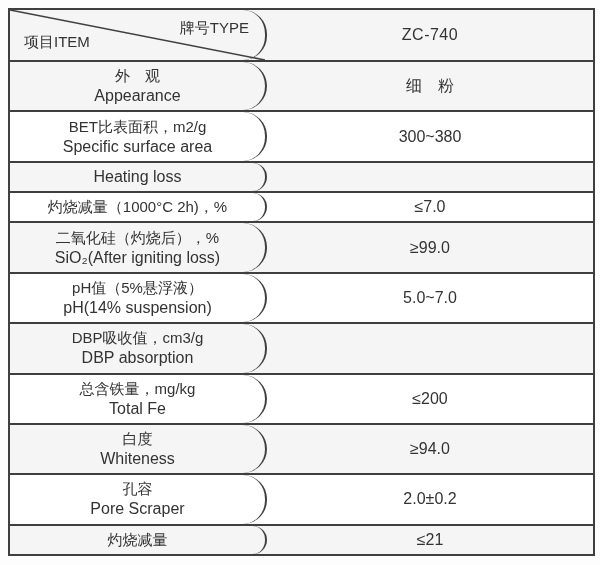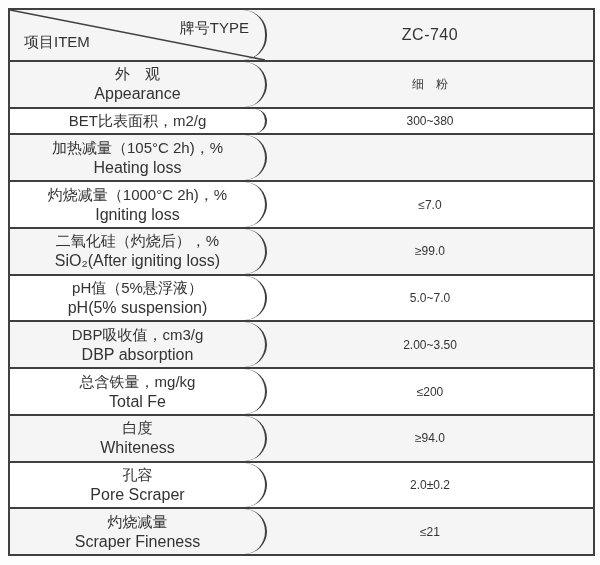--- a/index.html
+++ b/index.html
@@ -57,21 +57,21 @@
     font-size:15px;
   }
   .item-label {
     position:absolute;
     bottom:8px; left:14px;
     font-size:15px;
   }
   .grade { font-size:16px; letter-spacing:0.5px; }
   .cn { font-size:15px; line-height:20px; }
   .en { font-size:16px; line-height:20px; }
-  .val { font-size:12px; }
+  .val { font-size:16px; }
 </style>
 </head>
 <body>
 
 <div class="page">
   <div class="tbl" id="tbl">
     <div class="row header-row">
       <div class="cell left diag-cell">
         <svg viewBox="0 0 257 52" preserveAspectRatio="none">
           <line x1="0" y1="0" x2="257" y2="52" stroke="#3f3f3f" stroke-width="1.6"></line>
@@ -86,61 +86,59 @@
     <div class="cell left">
       <div class="cn">外　观</div>
       <div class="en">Appearance</div>
     </div>
     <div class="cell right val">细　粉</div>
   </div>
 
   <div class="row data-row">
     <div class="cell left">
       <div class="cn">BET比表面积，m2/g</div>
+      <div class="en">Specific surface area</div>
     </div>
     <div class="cell right val">300~380</div>
   </div>
 
   <div class="row data-row">
     <div class="cell left">
-      <div class="cn">加热减量（105°C 2h)，%</div>
       <div class="en">Heating loss</div>
     </div>
   </div>
 
   <div class="row data-row">
     <div class="cell left">
       <div class="cn">灼烧减量（1000°C 2h)，%</div>
-      <div class="en">Igniting loss</div>
     </div>
     <div class="cell right val">≤7.0</div>
   </div>
 
   <div class="row data-row">
     <div class="cell left">
       <div class="cn">二氧化硅（灼烧后），%</div>
       <div class="en">SiO₂(After igniting loss)</div>
     </div>
     <div class="cell right val">≥99.0</div>
   </div>
 
   <div class="row data-row">
     <div class="cell left">
       <div class="cn">pH值（5%悬浮液）</div>
-      <div class="en">pH(5% suspension)</div>
+      <div class="en">pH(14% suspension)</div>
     </div>
     <div class="cell right val">5.0~7.0</div>
   </div>
 
   <div class="row data-row">
     <div class="cell left">
       <div class="cn">DBP吸收值，cm3/g</div>
       <div class="en">DBP absorption</div>
     </div>
-    <div class="cell right val">2.00~3.50</div>
   </div>
 
   <div class="row data-row">
     <div class="cell left">
       <div class="cn">总含铁量，mg/kg</div>
       <div class="en">Total Fe</div>
     </div>
     <div class="cell right val">≤200</div>
   </div>
 
@@ -156,18 +154,17 @@
     <div class="cell left">
       <div class="cn">孔容</div>
       <div class="en">Pore Scraper</div>
     </div>
     <div class="cell right val">2.0±0.2</div>
   </div>
 
   <div class="row data-row">
     <div class="cell left">
       <div class="cn">灼烧减量</div>
-      <div class="en">Scraper Fineness</div>
     </div>
     <div class="cell right val">≤21</div>
   </div>
 </div>
 </div>
 
 </body></html>

